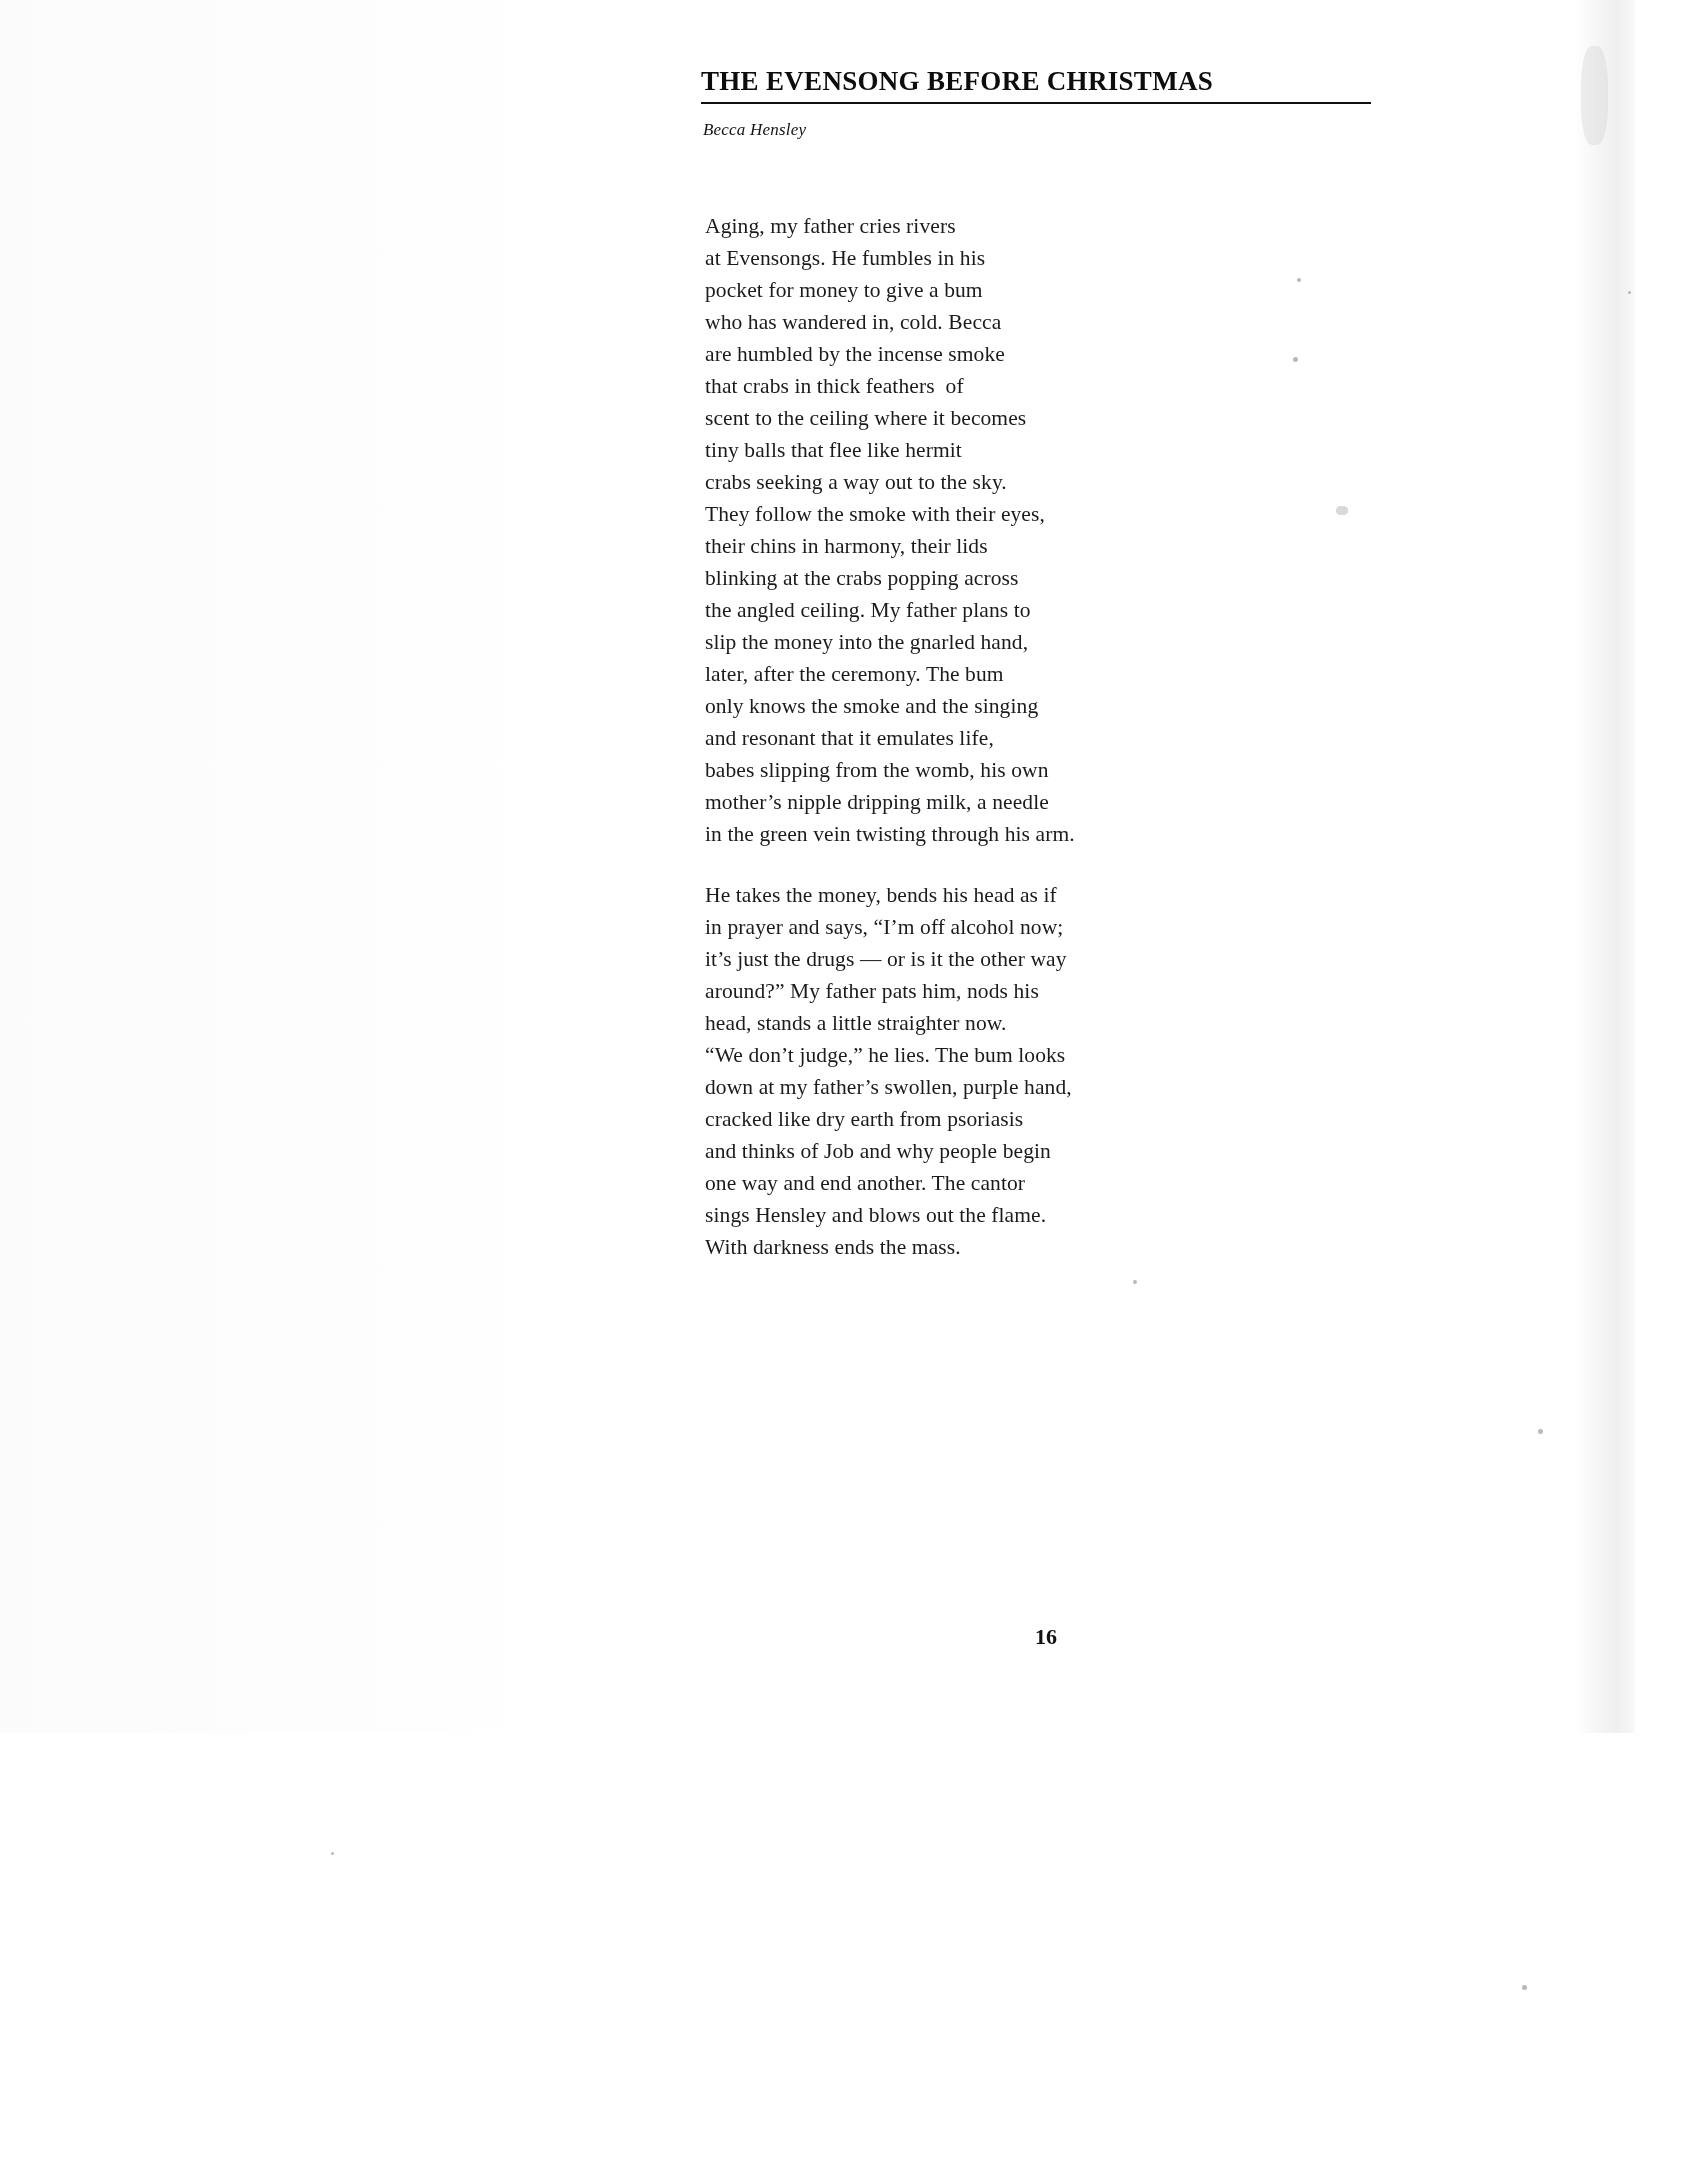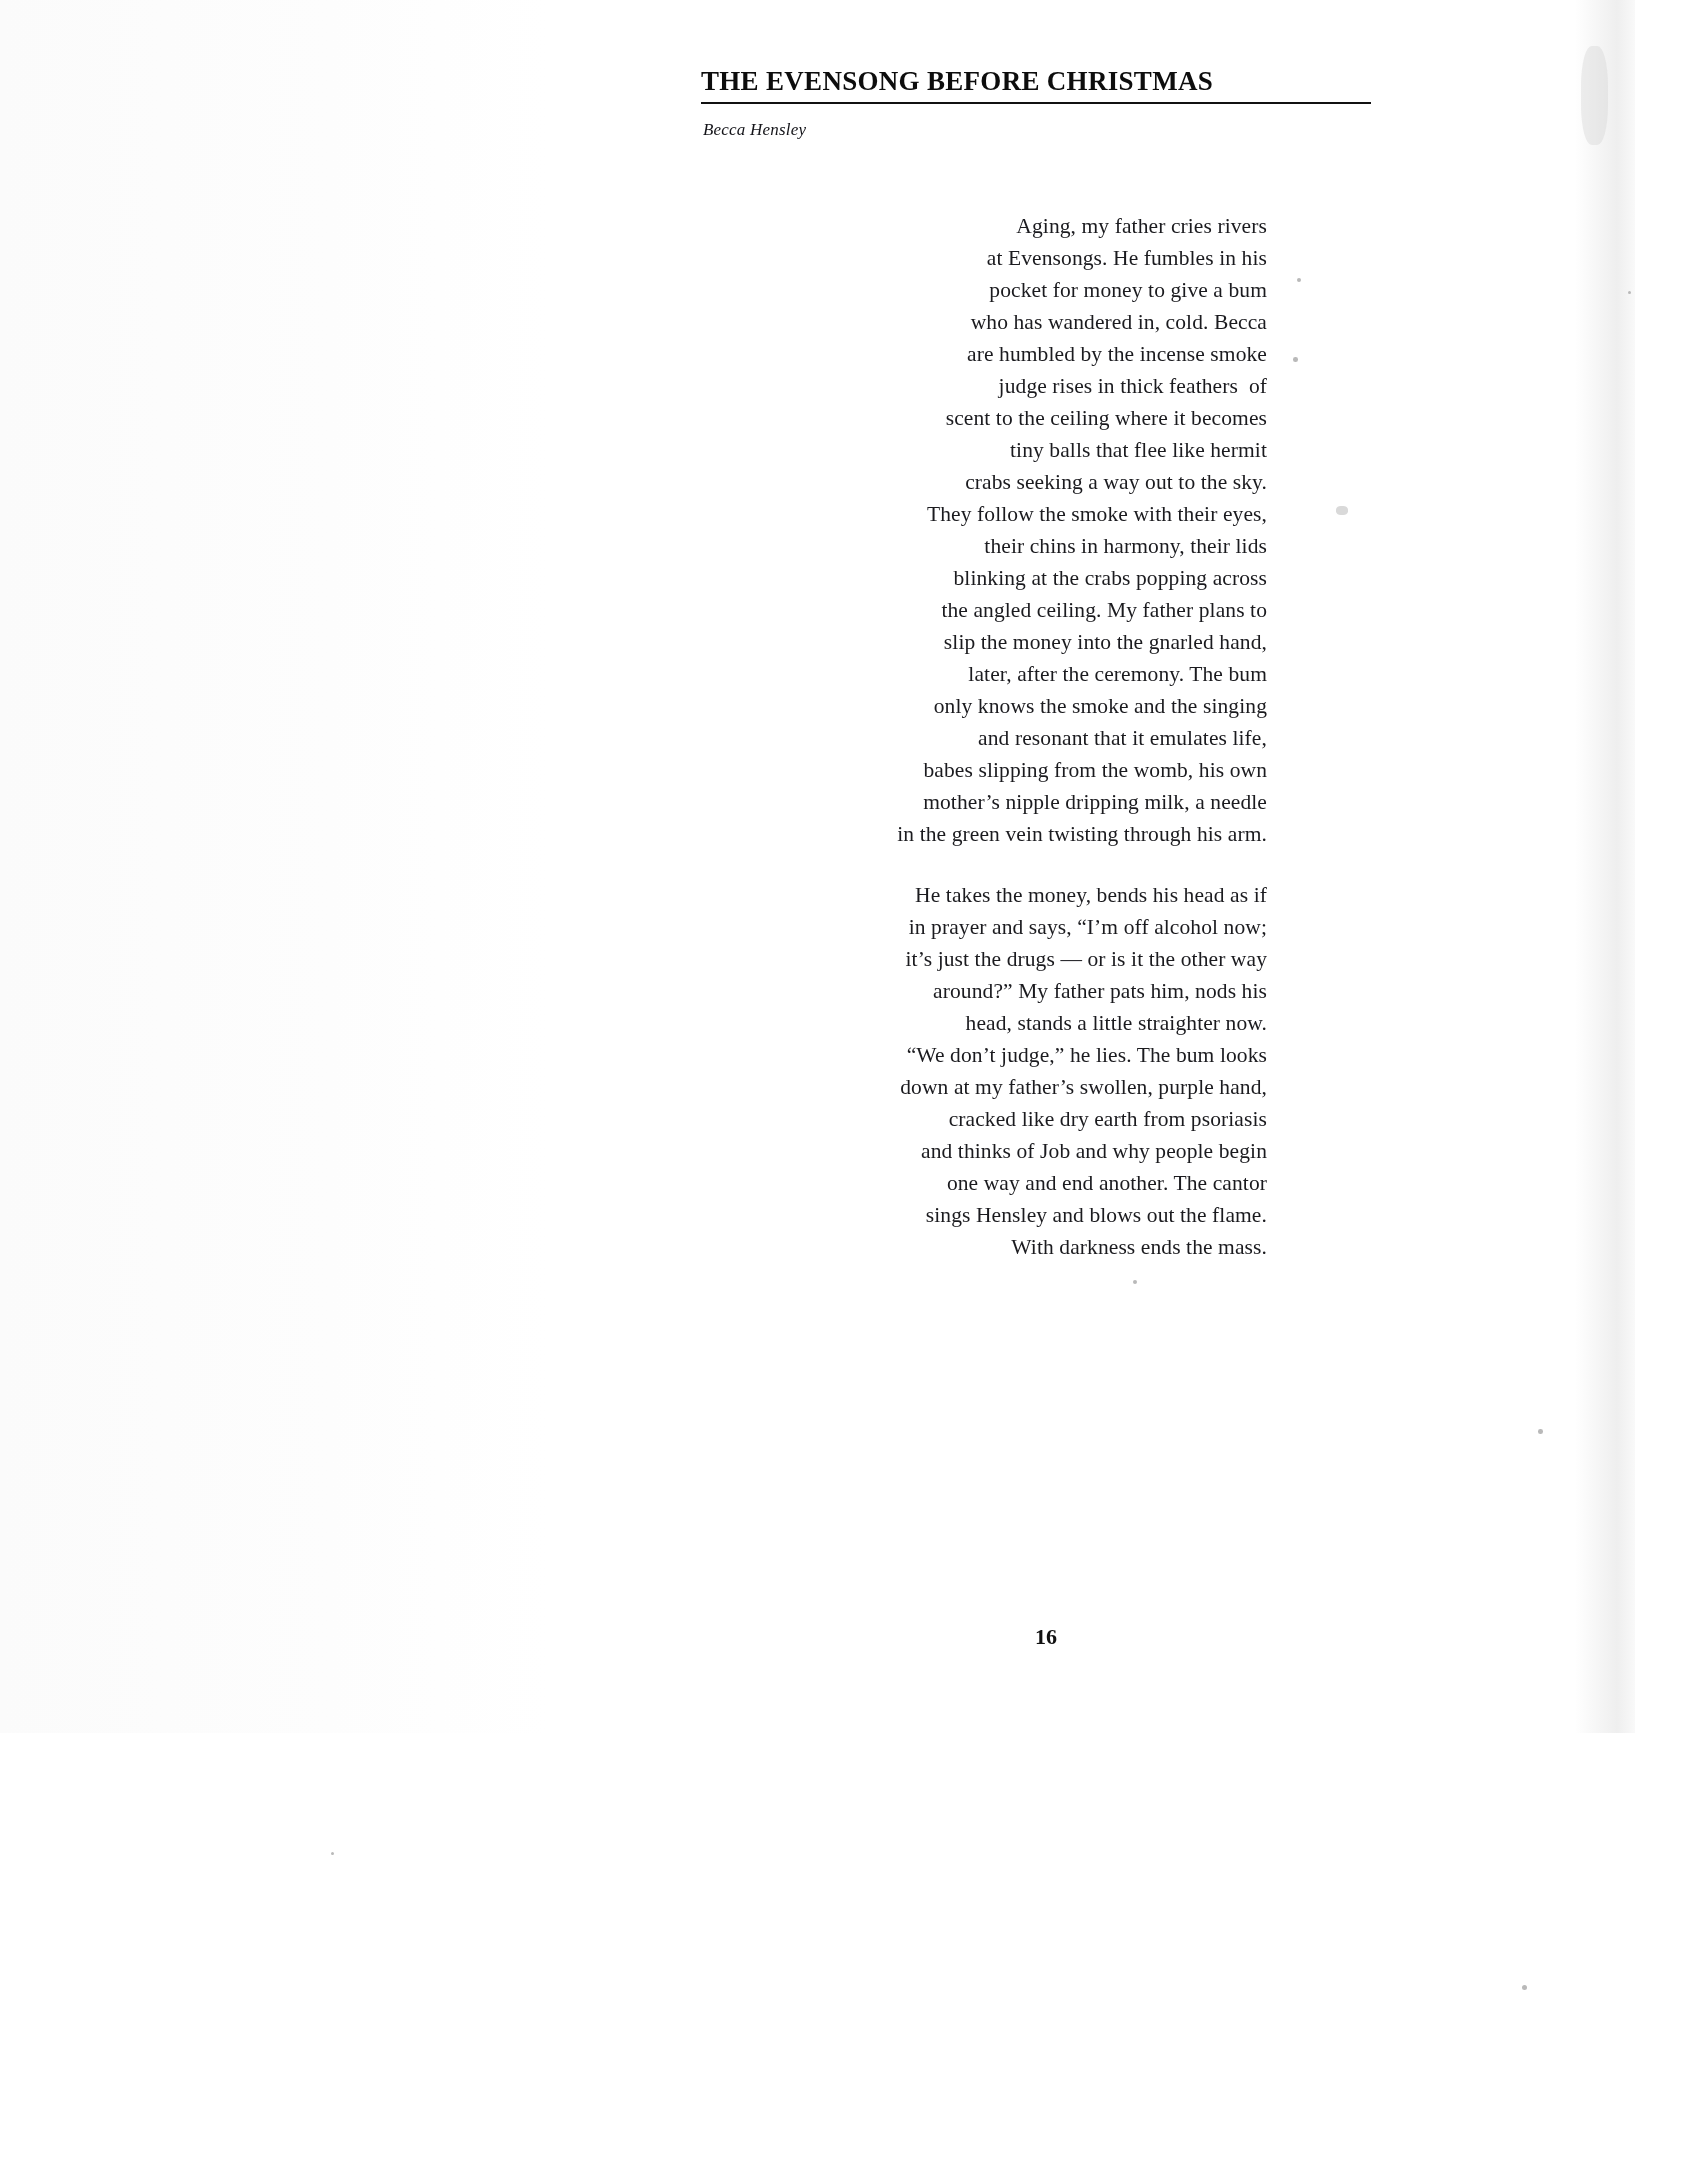--- a/index.html
+++ b/index.html
@@ -110,21 +110,20 @@
   .stanza:last-child {
     margin-bottom: 12px;
   }
   .line {
     font-family: "Liberation Serif", "DejaVu Serif", serif;
     font-size: 21.5px;
     line-height: 32px;
     color: #1b1b1f;
     white-space: pre;
     letter-spacing: 0.1px;
-    text-align: right;
   }
 
   
   .page-number {
     position: absolute;
     left: 1035px;
     top: 1624px;
     font-family: "Liberation Serif", "DejaVu Serif", serif;
     font-weight: bold;
     font-size: 22px;
@@ -174,21 +173,21 @@
     <div class="byline">Becca Hensley</div>
 
     <div class="poem">
 
       <div class="stanza">
         <div class="line">Aging, my father cries rivers</div>
         <div class="line">at Evensongs. He fumbles in his</div>
         <div class="line">pocket for money to give a bum</div>
         <div class="line">who has wandered in, cold. Becca</div>
         <div class="line">are humbled by the incense smoke</div>
-        <div class="line">judge rises in thick feathers  of</div>
+        <div class="line">that crabs in thick feathers  of</div>
         <div class="line">scent to the ceiling where it becomes</div>
         <div class="line">tiny balls that flee like hermit</div>
         <div class="line">crabs seeking a way out to the sky.</div>
         <div class="line">They follow the smoke with their eyes,</div>
         <div class="line">their chins in harmony, their lids</div>
         <div class="line">blinking at the crabs popping across</div>
         <div class="line">the angled ceiling. My father plans to</div>
         <div class="line">slip the money into the gnarled hand,</div>
         <div class="line">later, after the ceremony. The bum</div>
         <div class="line">only knows the smoke and the singing</div>

